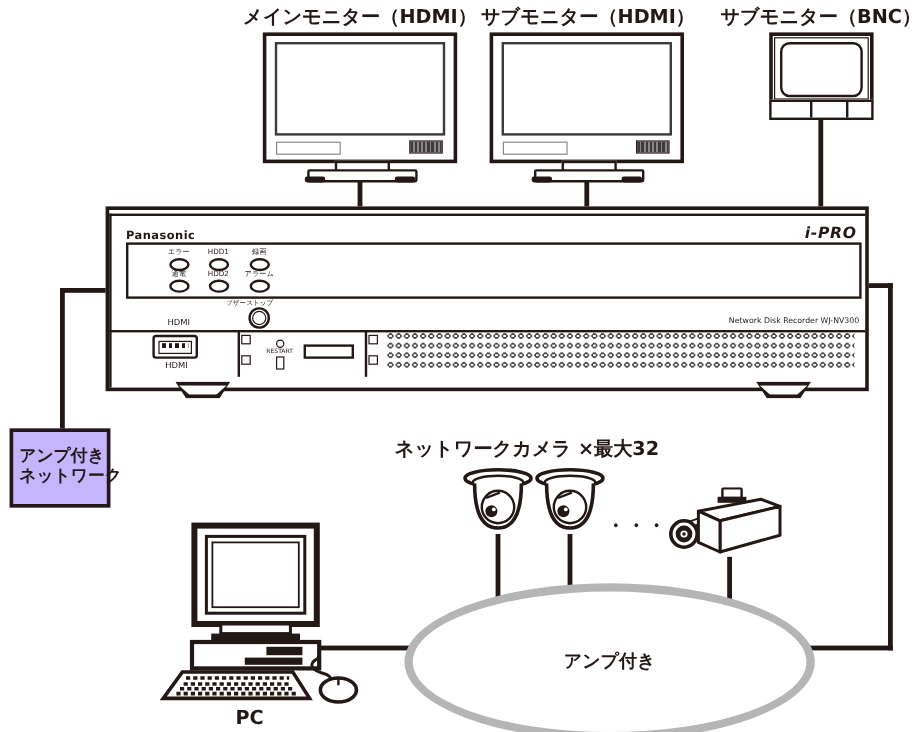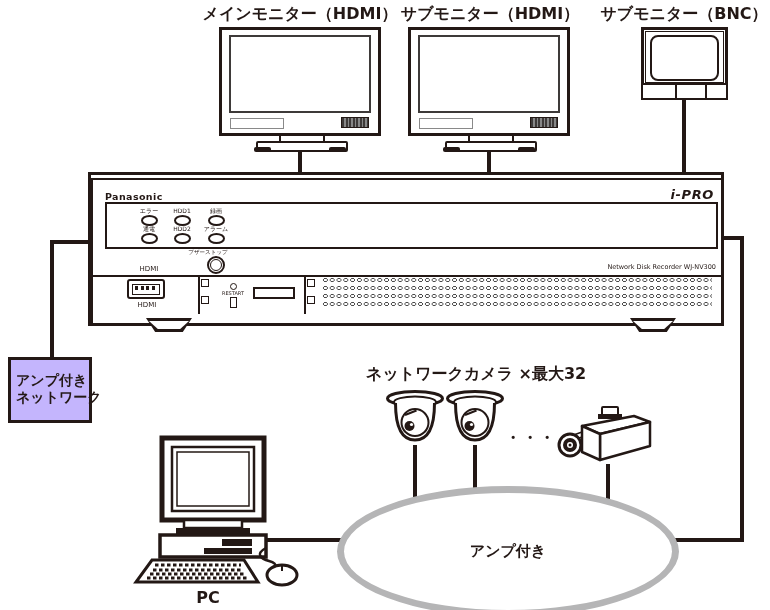--- a/index.html
+++ b/index.html
@@ -201,21 +201,21 @@
     </div>
   <div class="foot" style="left:630px;">
       <div class="foot-in"></div>
     </div>
 
   <div class="speaker">
     <span>アンプ付き</span>
     <span>ネットワーク</span>
   </div>
 
-  <div class="lbl lbl-left" style="left:366px;top:364px;">ネットワークカメラ ×最大32</div>
+  <div class="lbl lbl-left" style="left:329px;top:364px;">ネットワークカメラ ×最大32</div>
 
   <svg class="abs" style="left:385px;top:390px;" width="60" height="60" viewBox="0 0 60 60">
     <ellipse cx="30" cy="8.5" rx="27.5" ry="7" fill="#fff" stroke="#231815" stroke-width="3"></ellipse>
     <ellipse cx="30" cy="12" rx="21" ry="5.5" fill="#fff" stroke="#231815" stroke-width="2"></ellipse>
     <path d="M10.5,13 C10.5,34 15,50 30,50 C45,50 49.5,34 49.5,13" fill="#fff" stroke="#231815" stroke-width="3"></path>
     <circle cx="30" cy="32.5" r="13.5" fill="#fff" stroke="#231815" stroke-width="2"></circle>
     <path d="M20,25 L31.5,20.5" fill="none" stroke="#231815" stroke-width="2"></path>
     <circle cx="24.5" cy="36" r="5" fill="#231815"></circle>
     <circle cx="26.5" cy="34.5" r="1.6" fill="#fff"></circle>
   </svg>

